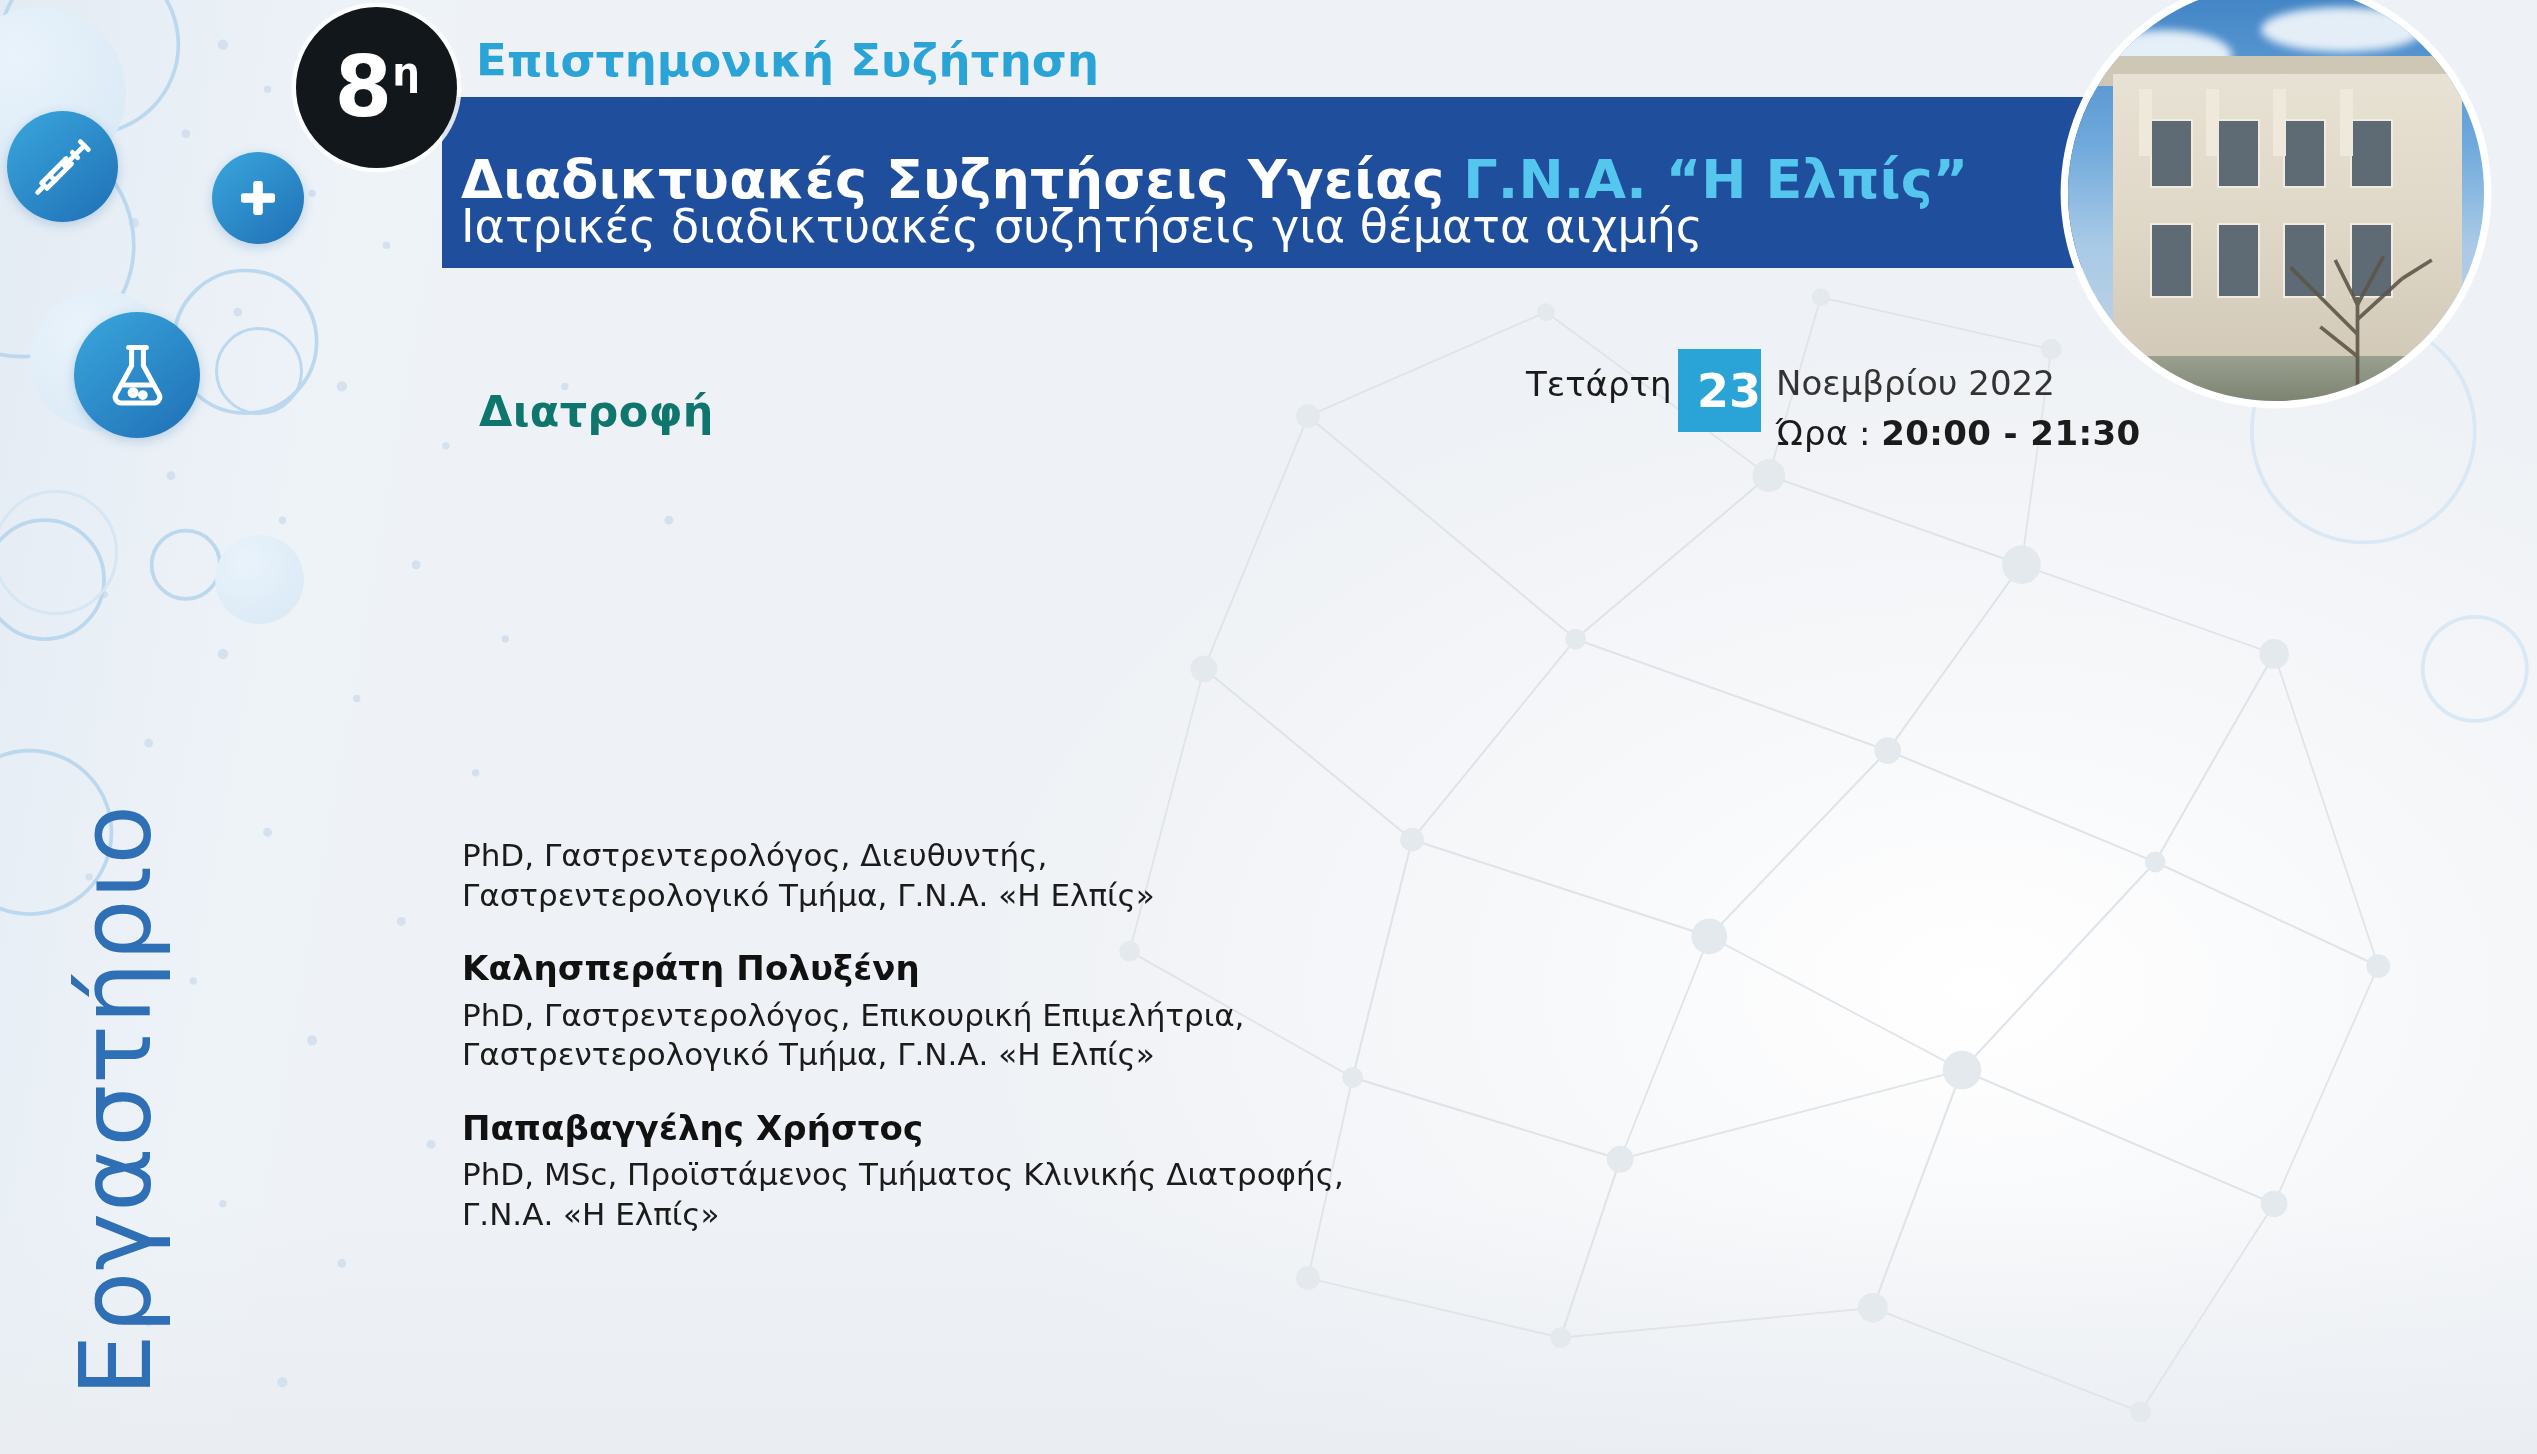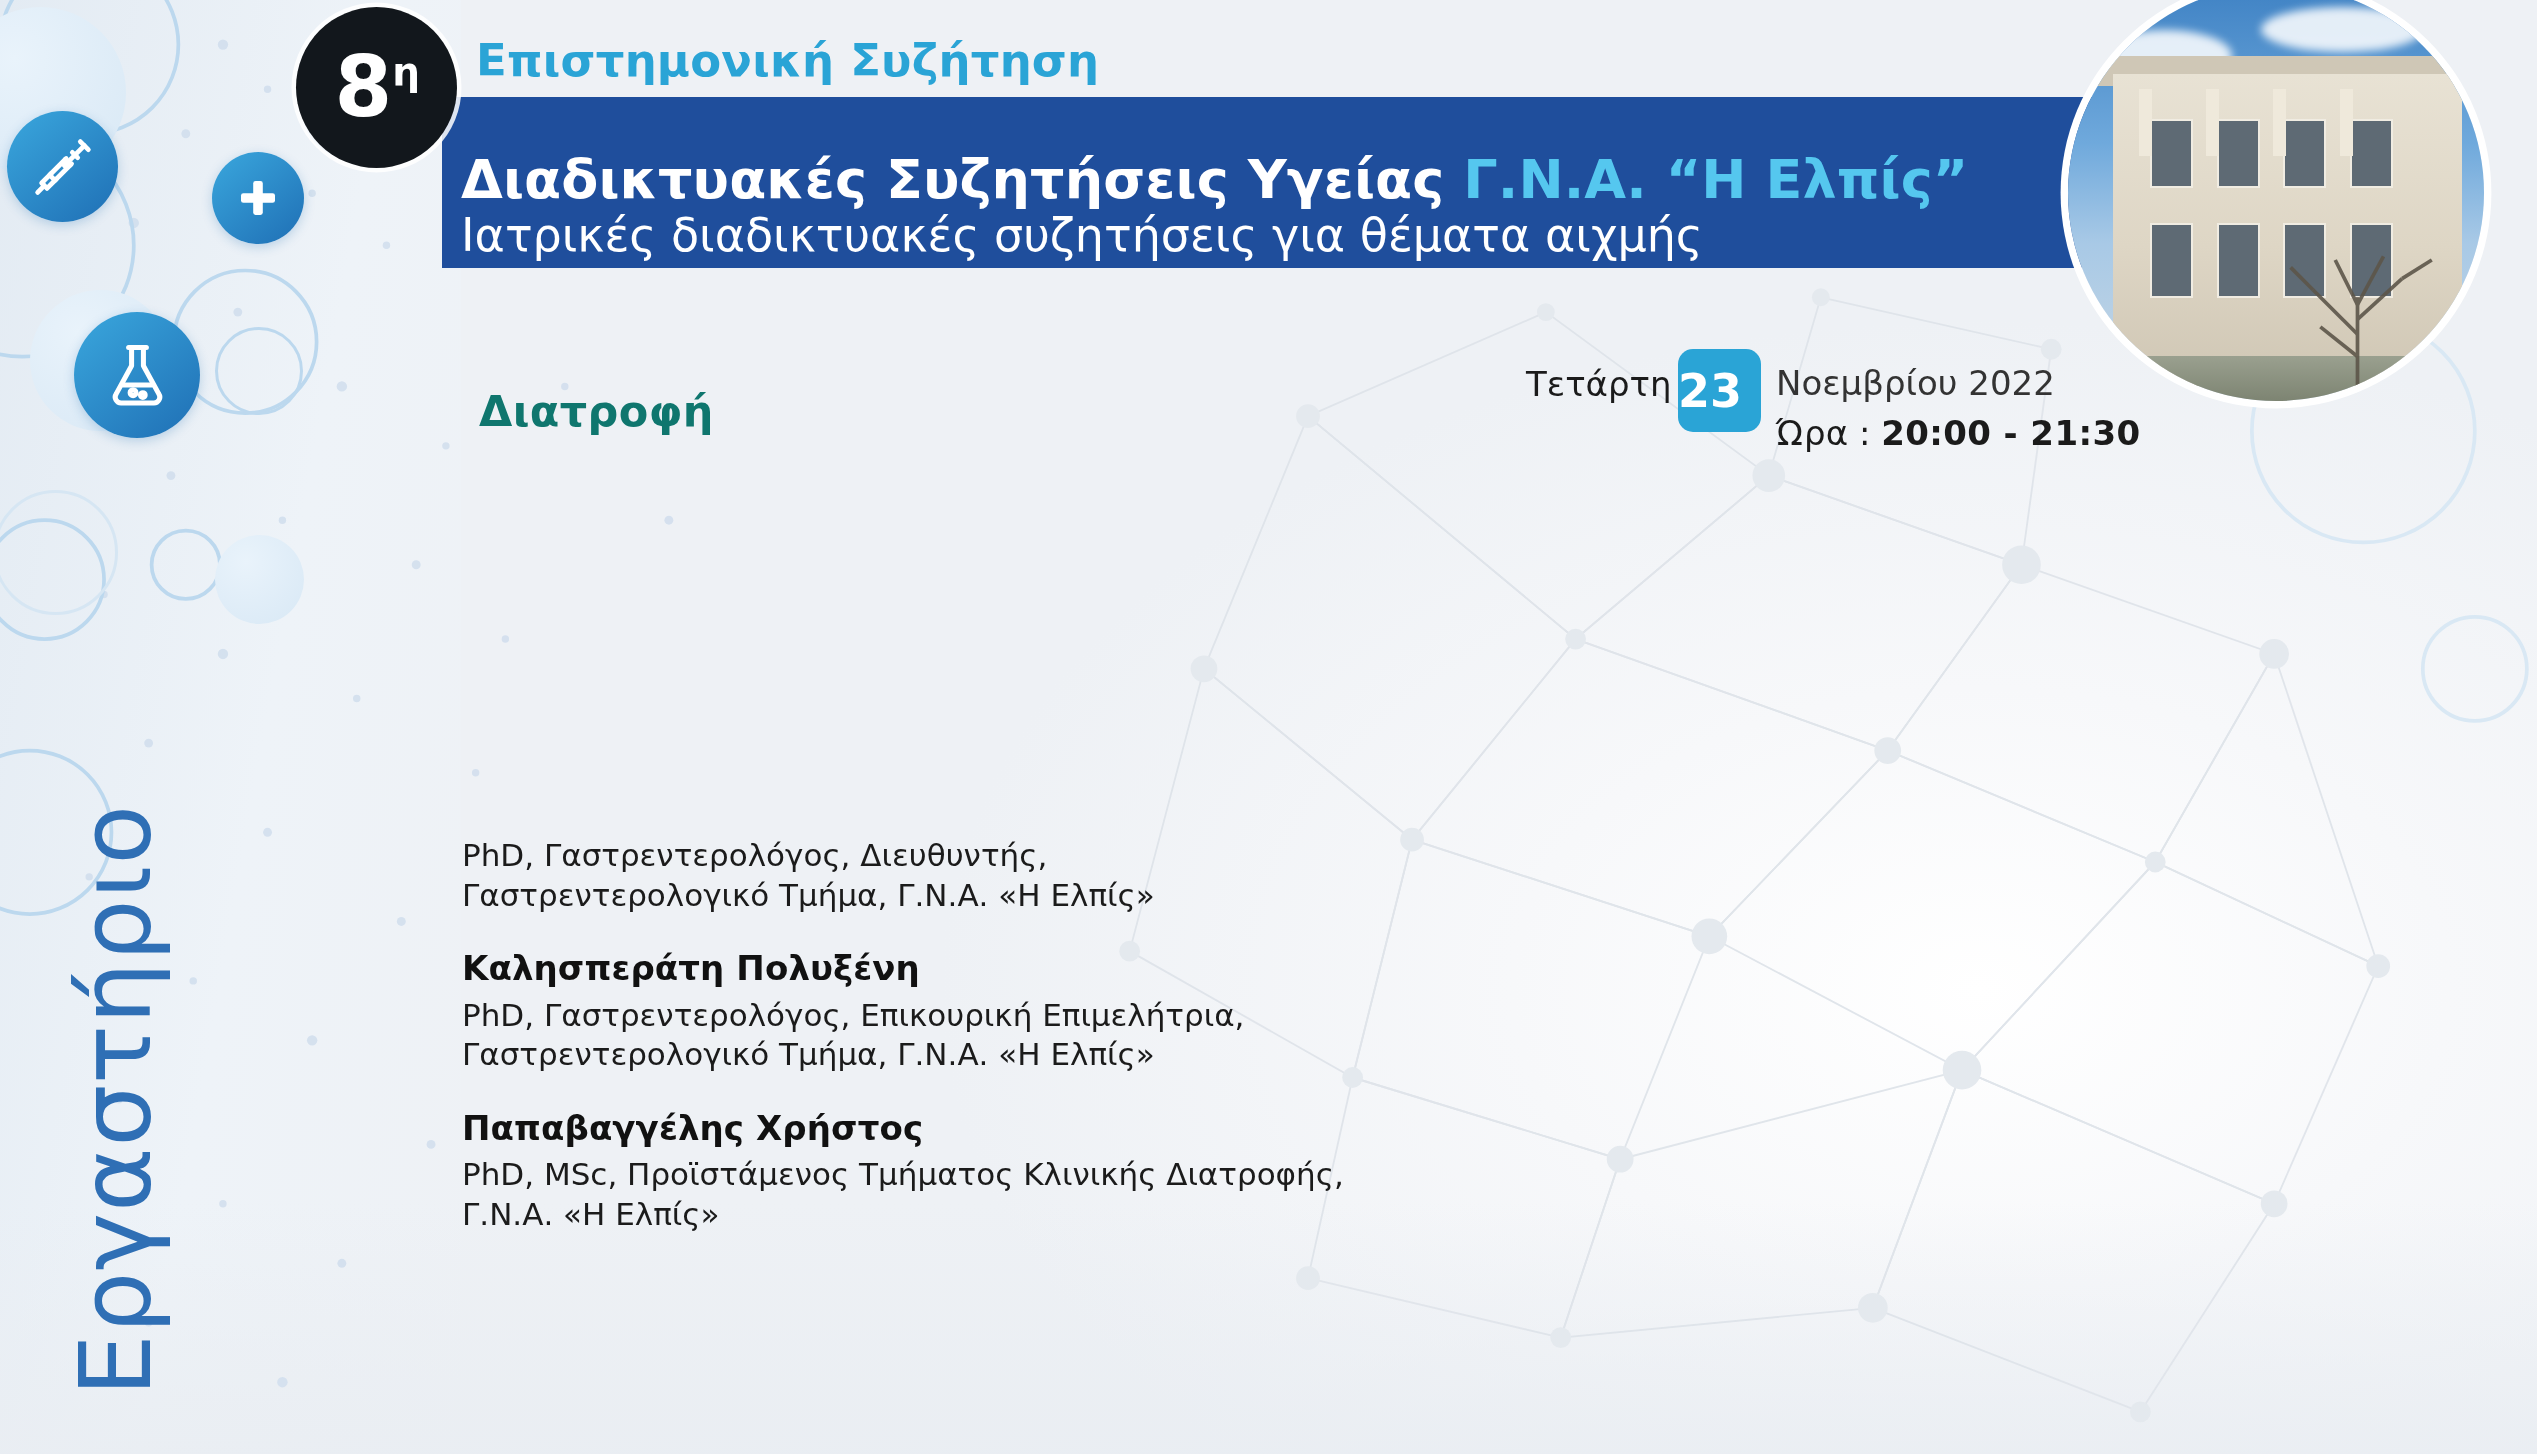--- a/index.html
+++ b/index.html
@@ -89,21 +89,21 @@
     letter-spacing: 0.1px;
     margin-top: 35px;
   }
   .line2 .hosp {
     color: #55c7ef;
     font-weight: 700;
   }
   .line3 {
     position: absolute;
     left: 461px;
-    top: 208px;
+    top: 199px;
     font-size: 46px;
     font-weight: 400;
     color: #ffffff;
     white-space: nowrap;
   }
 
   
   .badge8 {
     position: absolute;
     left: 296px;
@@ -156,22 +156,21 @@
   }
   .date-num-box {
     position: absolute;
     left: 1678px;
     top: 349px;
     width: 83px;
     height: 83px;
     background: #2aa4d6;
     display: flex;
     align-items: center;
-    justify-content: flex-start;
-    border-radius: 15px;
+    justify-content: flex-end;
   }
   .date-num-box span {
     font-size: 46px;
     font-weight: 700;
     color: #ffffff;
   }
   .date-month {
     position: absolute;
     left: 1776px;
     top: 363px;

